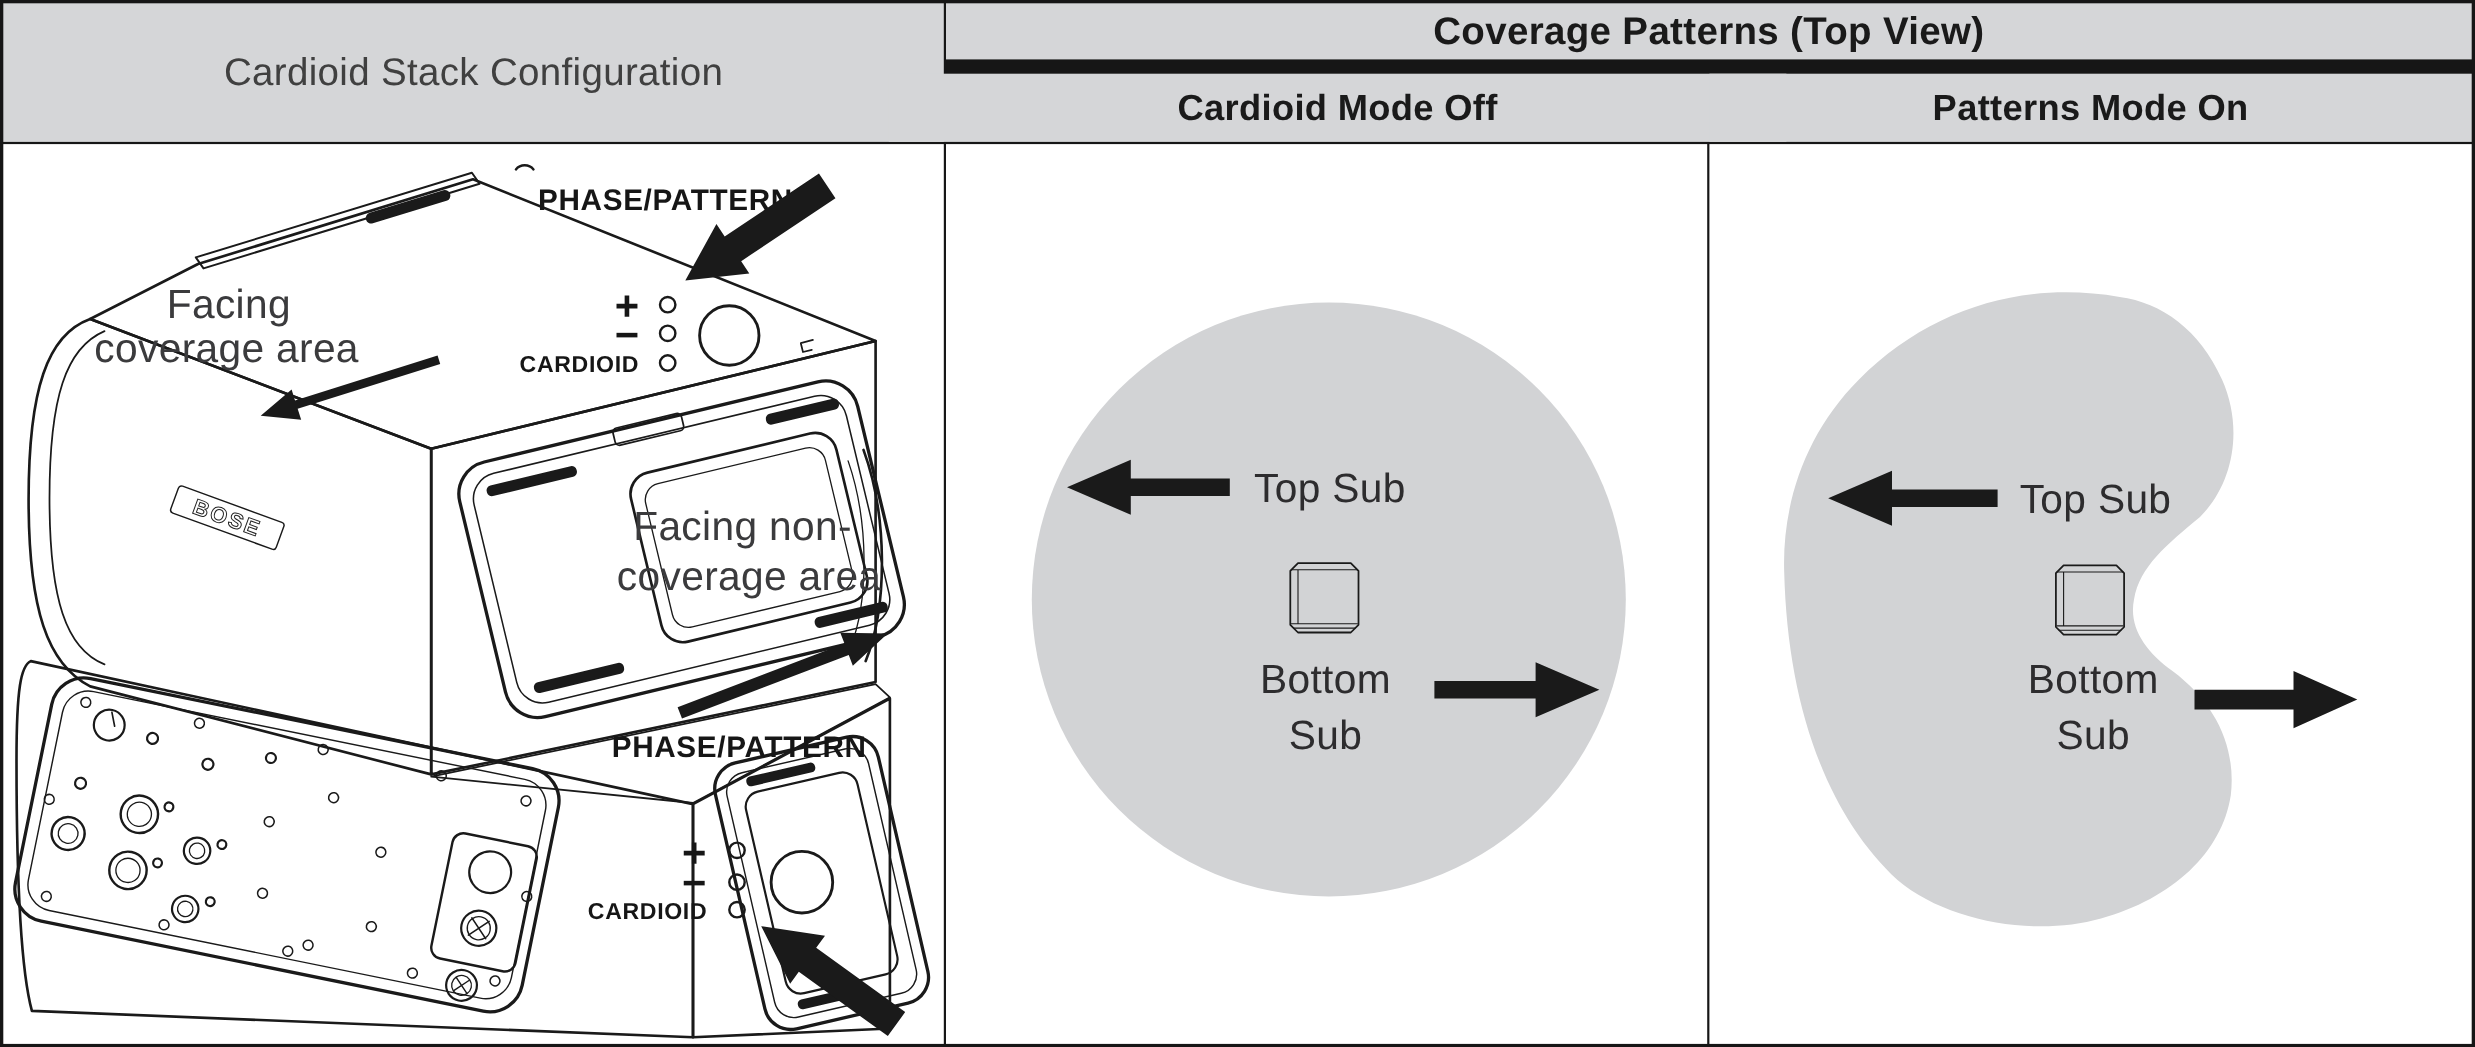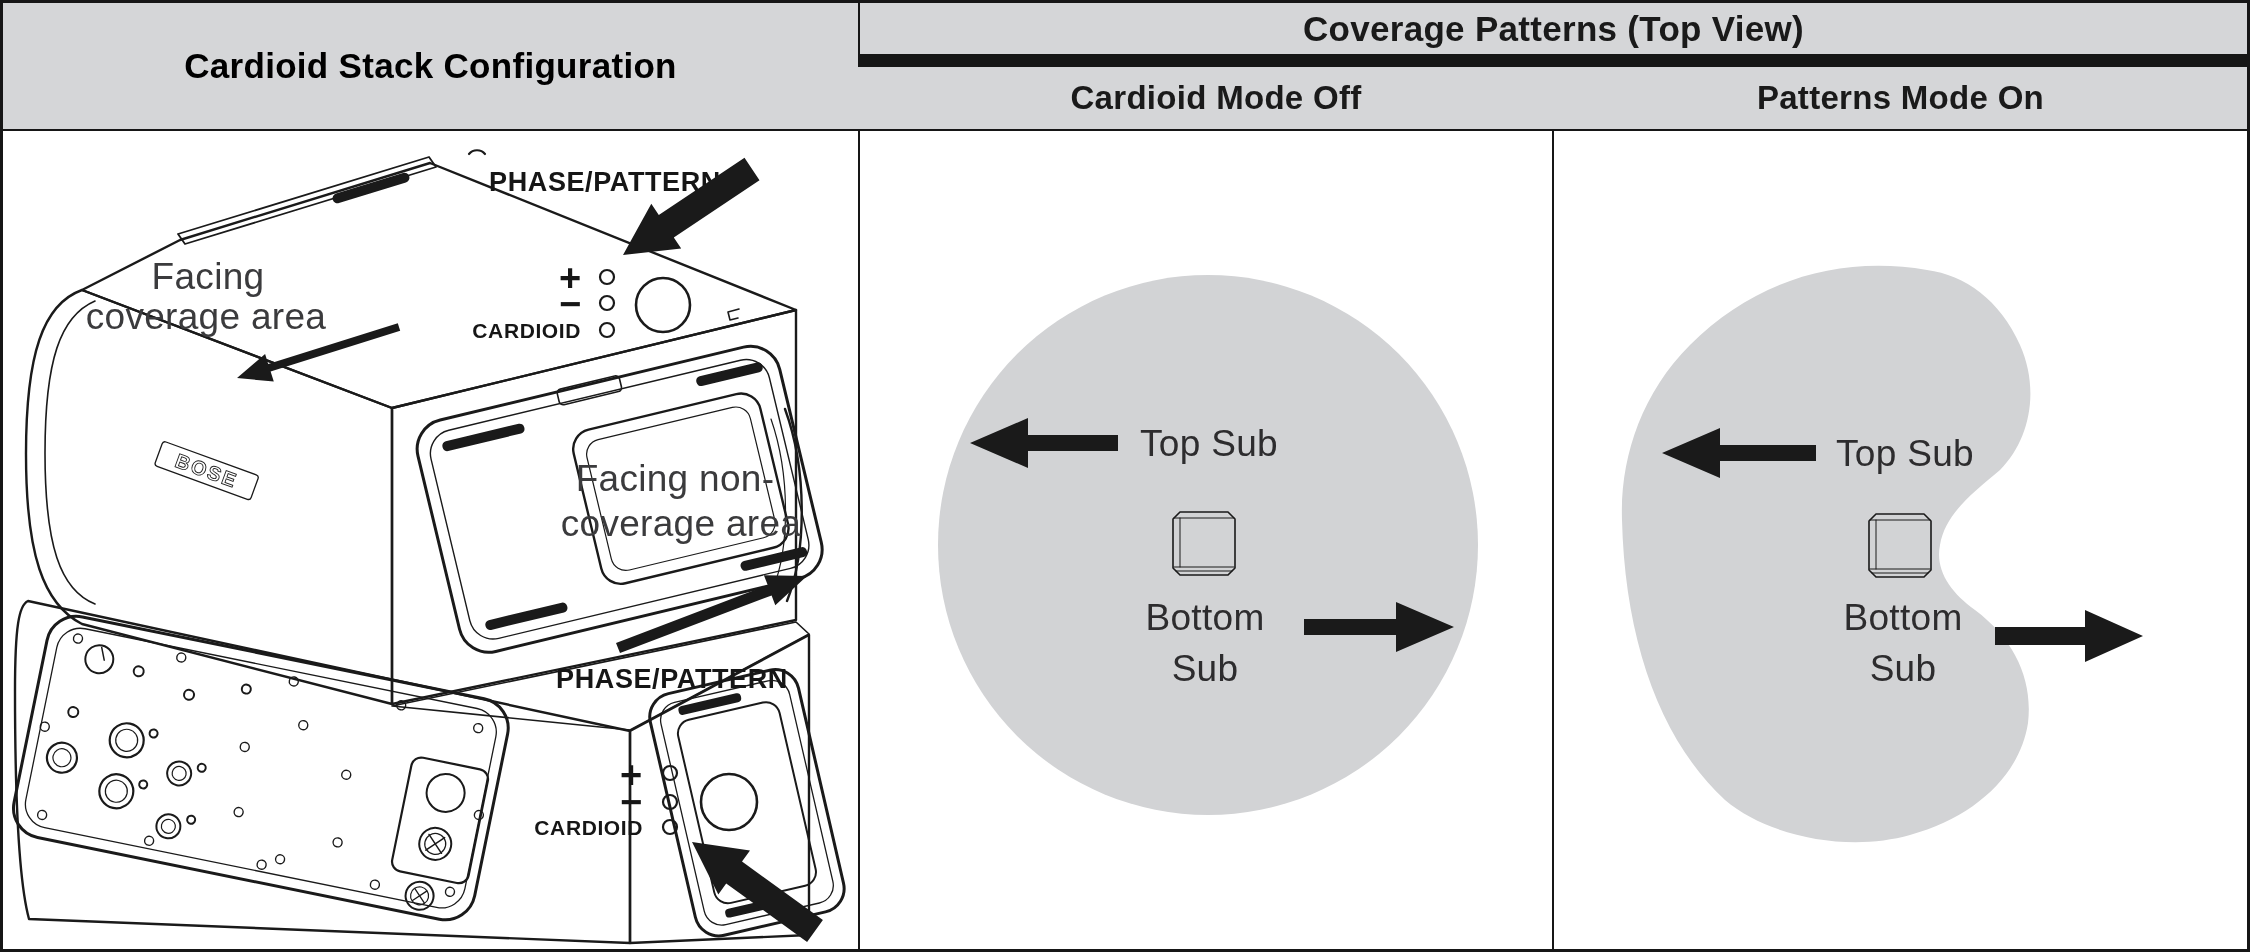--- a/index.html
+++ b/index.html
@@ -1,21 +1,21 @@
 <!DOCTYPE html>
 <html><head>
 <meta charset="utf-8">
 <style>
   html,body{margin:0;padding:0;background:#fff;}
   .stage{position:relative;width:2250px;height:952px;background:#161616;
          font-family:"Liberation Sans",sans-serif;overflow:hidden;}
   .cell{position:absolute;display:flex;align-items:center;justify-content:center;}
   .hdr{background:#d5d6d8;}
   .panel{background:#ffffff;}
-  .t-hdr1{font-size:35px;font-weight:700;color:#000000;letter-spacing:.3px;}
+  .t-hdr1{font-size:35px;font-weight:400;color:#404040;letter-spacing:.3px;}
   .t-hdr2{font-size:35px;font-weight:700;color:#1a1a1a;letter-spacing:.3px;}
   .t-hdr3{font-size:33px;font-weight:700;color:#1a1a1a;letter-spacing:.3px;}
   svg{display:block;}
   svg text{font-family:"Liberation Sans",sans-serif;}
   .tb27{font-size:27px;font-weight:700;fill:#161616;letter-spacing:.6px;}
   .tb21{font-size:21px;font-weight:700;fill:#161616;letter-spacing:.6px;}
   .tplus{font-size:38px;font-weight:700;fill:#161616;}
   .treg{font-size:37px;font-weight:400;fill:#3b3b3d;letter-spacing:.3px;}
   .tsub{font-size:37px;font-weight:400;fill:#2d2c2e;letter-spacing:.3px;}
   .tlogo{font-size:20px;font-weight:700;letter-spacing:2px;fill:#ffffff;stroke:#222;stroke-width:.9px;}

